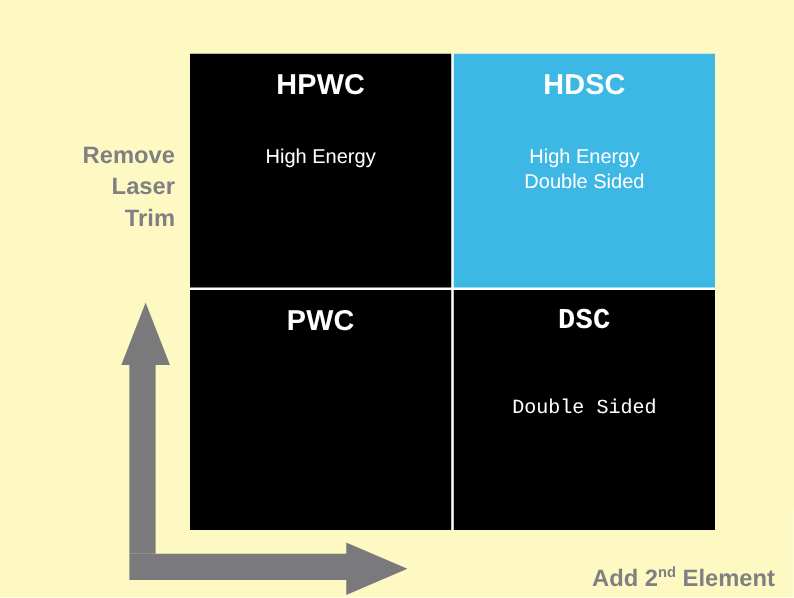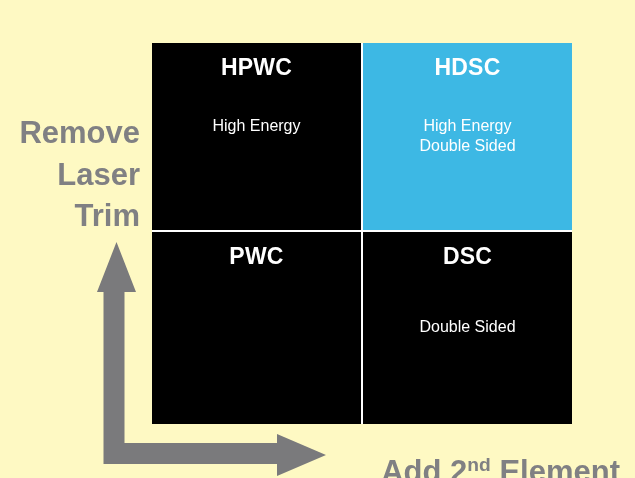--- a/index.html
+++ b/index.html
@@ -37,21 +37,21 @@
     flex-direction: column;
     align-items: center;
     overflow: hidden;
   }
   .quad.black { background: #000000; }
   .quad.cyan  { background: #3DB8E4; }
 
   .quad-tl { grid-column: 1; grid-row: 1; margin: 0 1px 1px 0; }
   .quad-tr { grid-column: 2; grid-row: 1; margin: 0 0 1px 1px; }
   .quad-bl { grid-column: 1; grid-row: 2; margin: 1px 1px 0 0; }
-  .quad-br { grid-column: 2; grid-row: 2; margin: 1px 0 0 1px; }
+  .quad-br { grid-column: 2; grid-row: 2; margin: 1px 0 0 1px; font-family: Liberation Mono, monospace; }
 
   .quad-title {
     color: #ffffff;
     font-weight: bold;
     font-size: 23px;
     line-height: 1.1;
     text-align: center;
     margin-top: 12px;
     letter-spacing: 0.2px;
     white-space: nowrap;
@@ -68,21 +68,21 @@
   .quad-tl .quad-body { margin-top: 36px; }
   .quad-tr .quad-body { margin-top: 36px; }
   .quad-bl .quad-body { margin-top: 48px; }
   .quad-br .quad-body { margin-top: 48px; }
 
   
   .axis-label {
     position: absolute;
     color: #808083;
     font-weight: bold;
-    font-size: 31px;
+    font-size: 19px;
     line-height: 1.34;
     white-space: pre-line;
   }
   #y-axis-label {
     left: 0px;
     top: 112px;
     width: 140px;
     text-align: right;
   }
   #x-axis-label {

